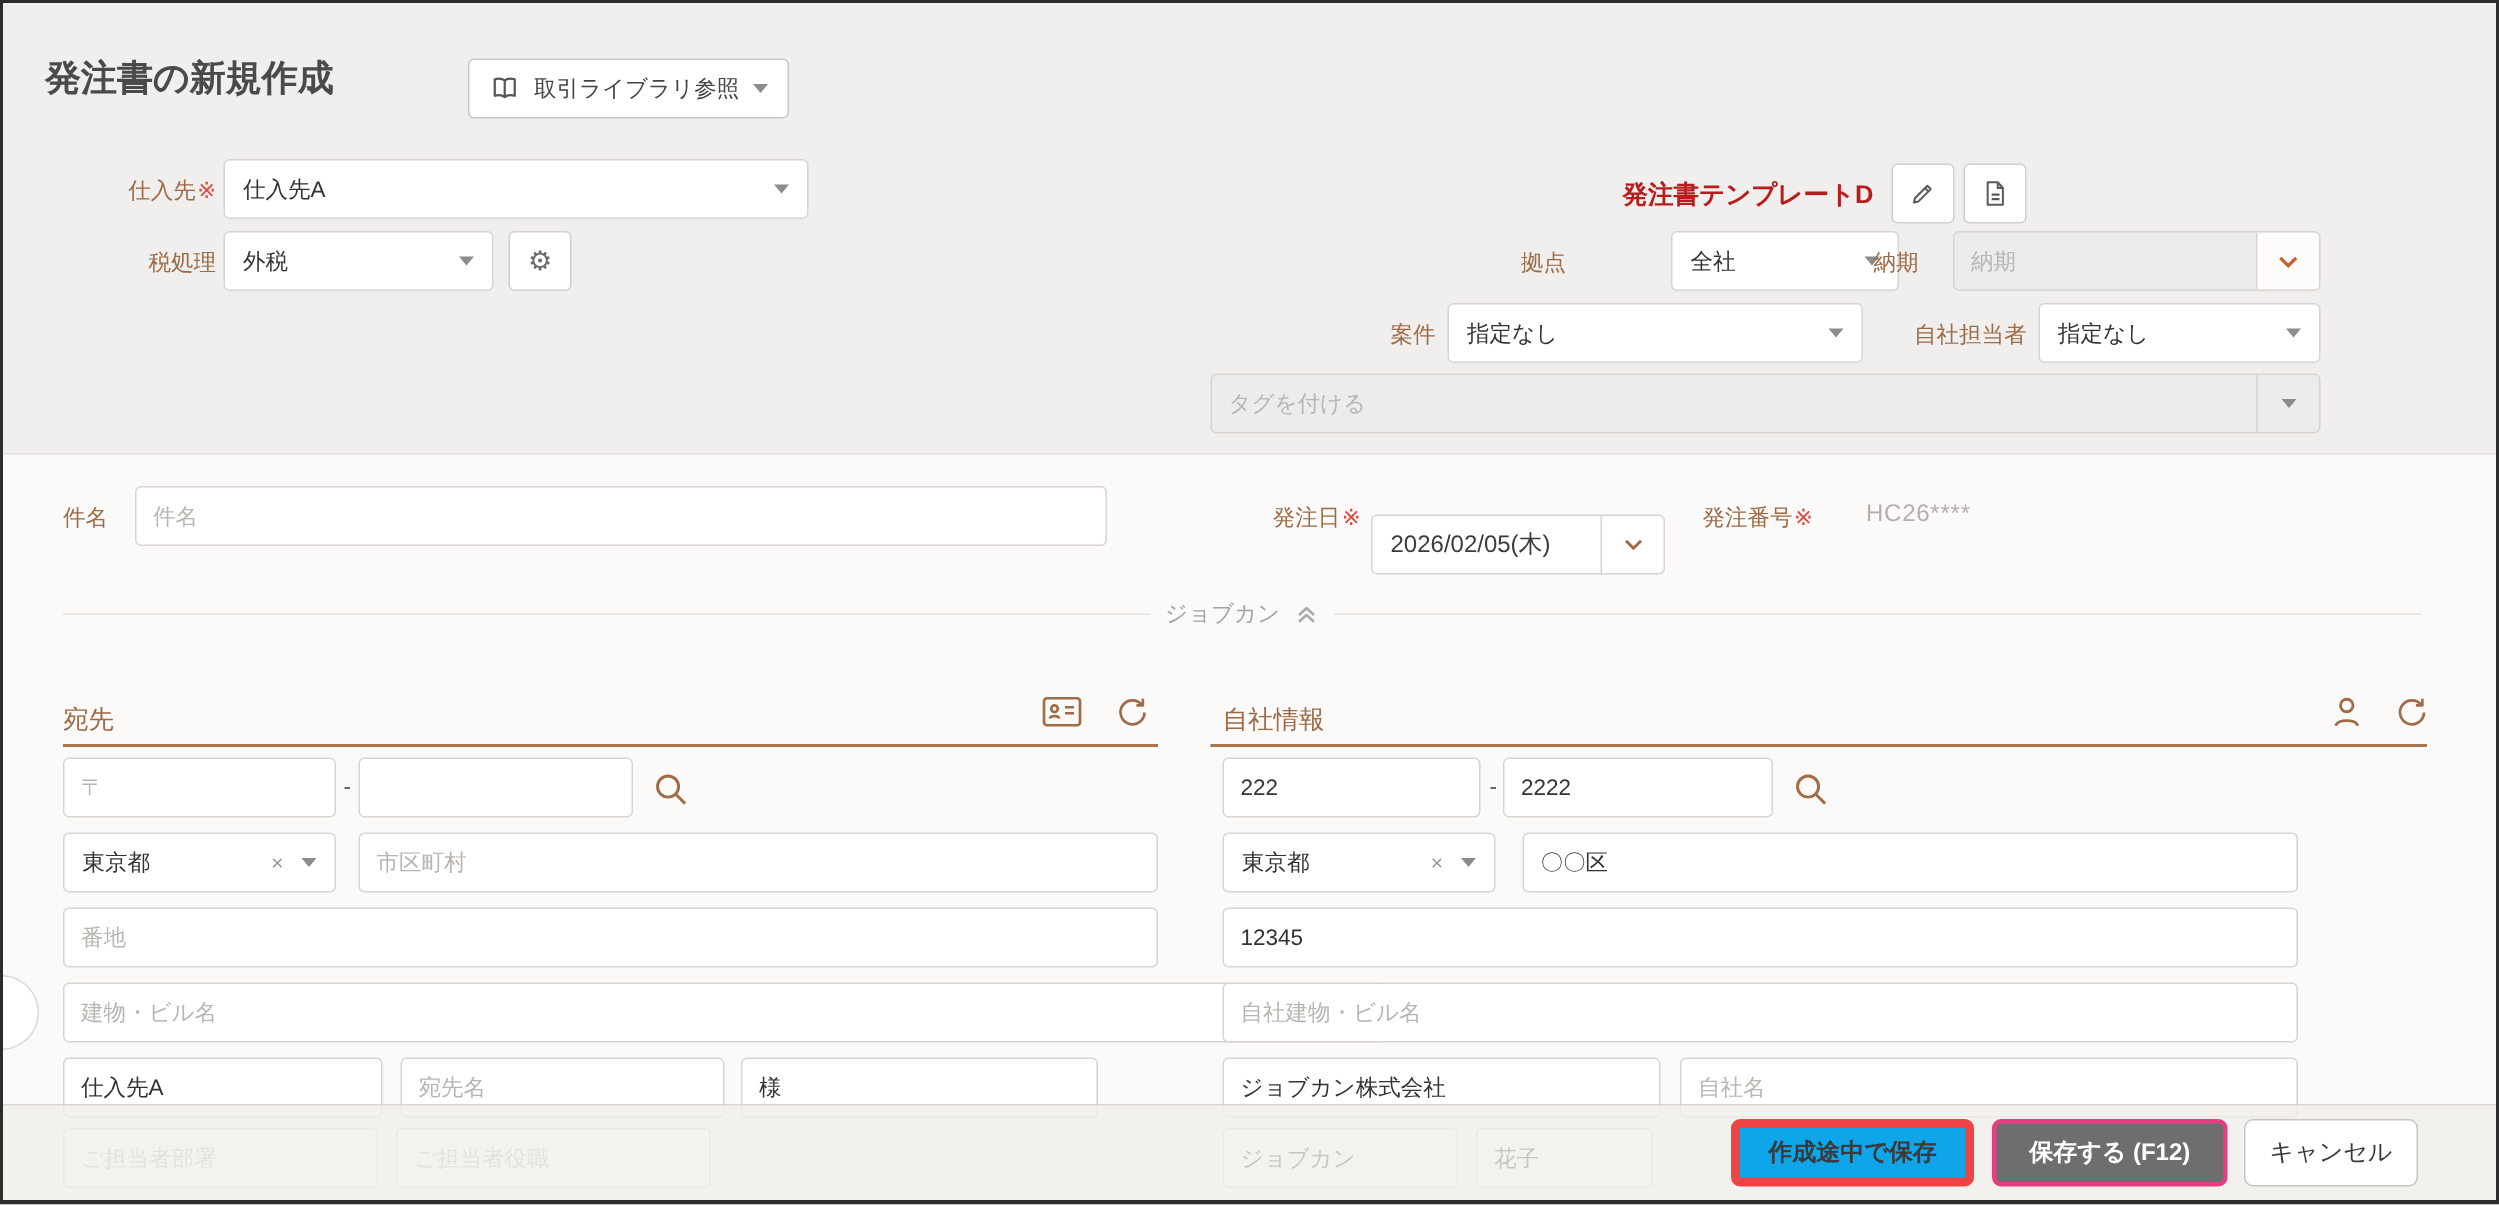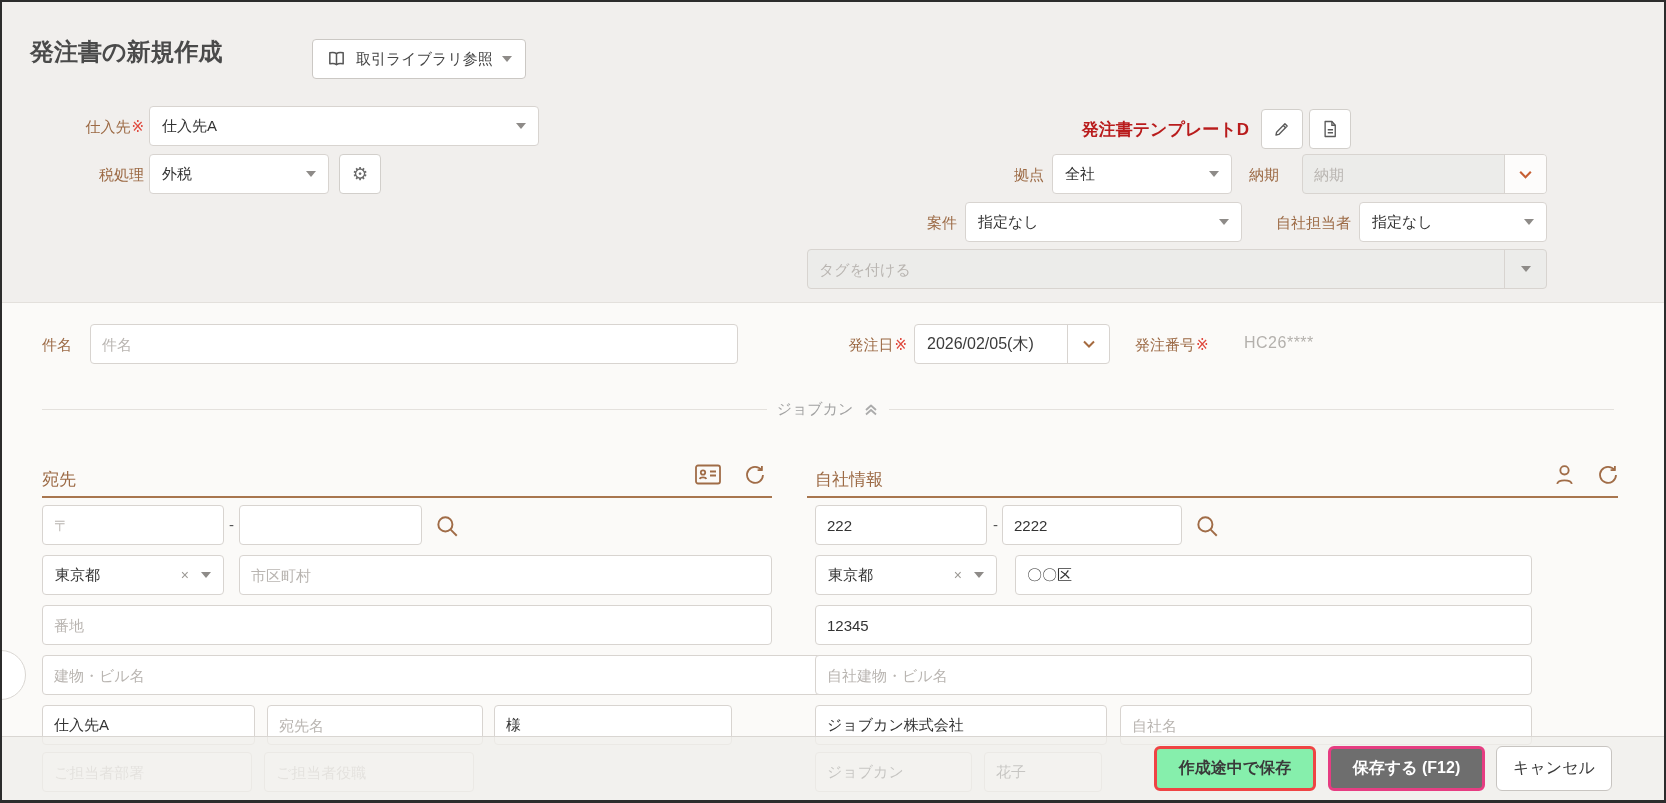--- a/index.html
+++ b/index.html
@@ -66,22 +66,22 @@
     border-bottom:2px solid #a8764f; }
   .sec-icon { position:absolute; top:0; cursor:pointer; }
   .dash { position:absolute; font-size:15px; color:#555; }
   #notch { position:absolute; left:-26px; top:648px; width:50px; height:50px;
     border-radius:50%; background:#fff; border:1px solid #dad7d3; z-index:4; cursor:pointer; }
   #footer { position:absolute; left:0; right:0; bottom:0; height:64px;
     background:rgba(240,238,235,0.78); border-top:1px solid #d9d6d2; z-index:6; }
   .btn { position:absolute; top:9px; height:45px; border-radius:6px; font-size:16px;
     font-family:inherit; cursor:pointer; display:flex; align-items:center;
     justify-content:center; white-space:nowrap; }
-  #btn-draft { left:1152px; width:162px; background:#86efac;
-    border:3px solid #ef4444; color:#3a3a3a; font-weight:600; }
+  #btn-draft { left:1152px; width:162px; background:#0ea5e9;
+    border:6px solid #ef4444; color:#3a3a3a; font-weight:600; }
   #btn-save { left:1326px; width:157px; background:#6e6e6e;
     border:3px solid #e63d82; color:#ffffff; font-weight:bold; }
   #btn-cancel { left:1494px; width:116px; background:#fff;
     border:1px solid #c8c5c1; color:#3a3a3a; }
   .gear-glyph { font-size:18px; color:#6b6b6b; line-height:1; }
 </style>
 </head>
 <body>
 
 <div id="app">
@@ -127,21 +127,21 @@
     <span style="display:flex;">
       <svg width="16" height="18" viewBox="0 0 20 24" fill="none" stroke="#5a5a5a" stroke-width="1.8">
         <path d="M3.5 2h9l4.5 5v15H3.5z" stroke-linejoin="round"></path>
           <path d="M12.5 2v5h4.5"></path>
           <path d="M7 13h7M7 17h7"></path>
       </svg>
     </span>
   </button>
 
   <div class="lbl r" style="left:962px;width:80px;top:164px;">拠点</div>
-  <div class="sel" style="left:1050px;top:152px;width:180px;text-align:center;">
+  <div class="sel" style="left:1112px;top:152px;width:152px;text-align:center;">
     <span>全社</span>
     <span class="caret"></span>
   </div>
   <div class="lbl" style="left:1247px;top:164px;">納期</div>
   <div class="ctrl grey" style="left:1300px;top:152px;width:245px;">
     <input type="text" placeholder="納期" style="">
     <span class="side" style="background:#fdfcfb;">
       <span style="display:flex;">
         <svg width="17" height="17" viewBox="0 0 16 16" fill="none" stroke="#c75f33" stroke-width="2">
             <path d="M3 5.5l5 5 5-5"></path>
@@ -164,21 +164,21 @@
   <div class="ctrl grey" style="left:805px;top:247px;width:740px;">
     <input type="text" placeholder="タグを付ける" style="">
     <span class="side">
       <span class="caret" style="margin:0;"></span>
     </span>
   </div>
 
   <div class="lbl" style="left:40px;top:334px;">件名</div>
   <input class="inp" style="left: 88px; top: 322px; width: 648px;" type="text" placeholder="件名">
   <div class="lbl r" style="left:798px;width:107px;top:334px;"><span>発注日</span><span class="req">※</span></div>
-  <div class="ctrl" style="left:912px;top:322px;width:196px;">
+  <div class="ctrl" style="left:912px;top:341px;width:196px;">
     <span class="val">2026/02/05(木)</span>
     <span class="side">
       <span style="display:flex;">
         <svg width="16" height="16" viewBox="0 0 16 16" fill="none" stroke="#a56a3f" stroke-width="2">
             <path d="M3 5.5l5 5 5-5"></path>
           </svg>
       </span>
     </span>
   </div>
   <div class="lbl" style="left:1133px;top:334px;"><span>発注番号</span><span class="req">※</span></div>

